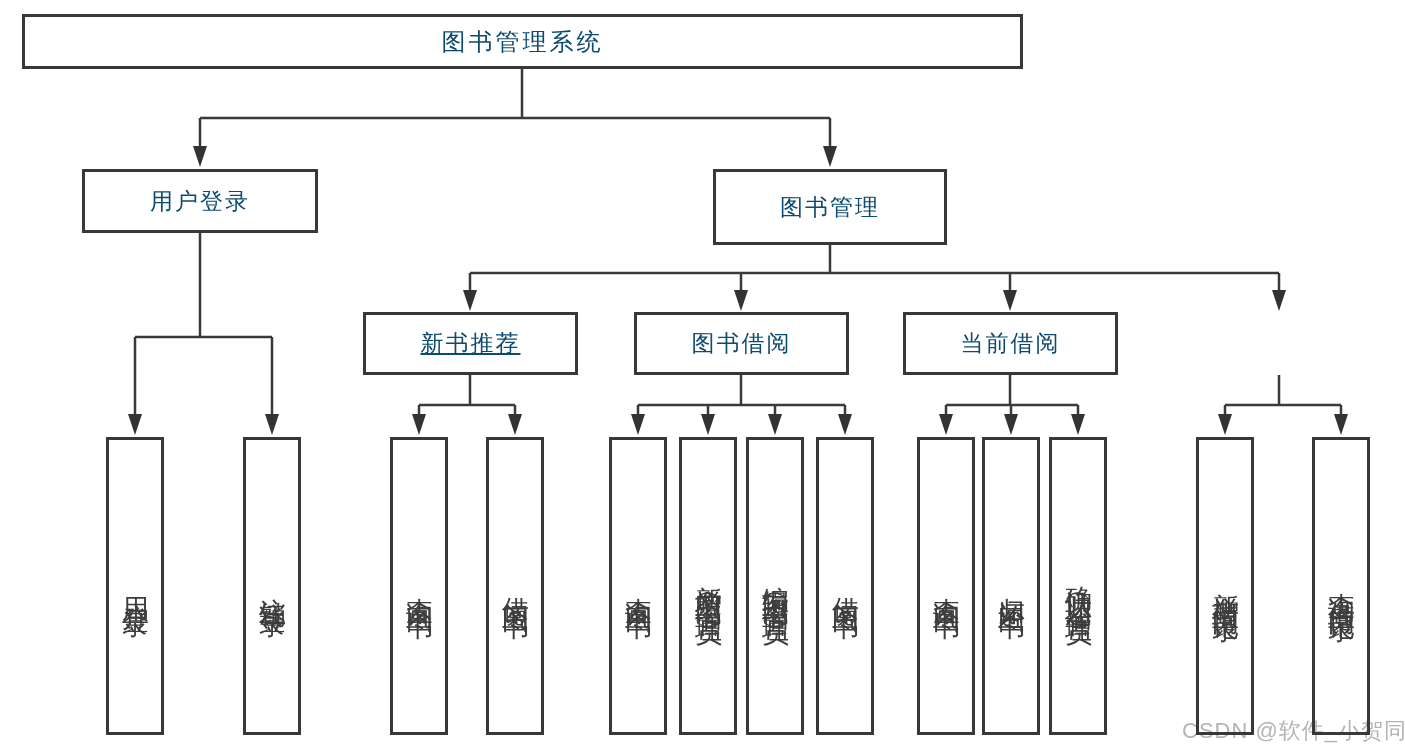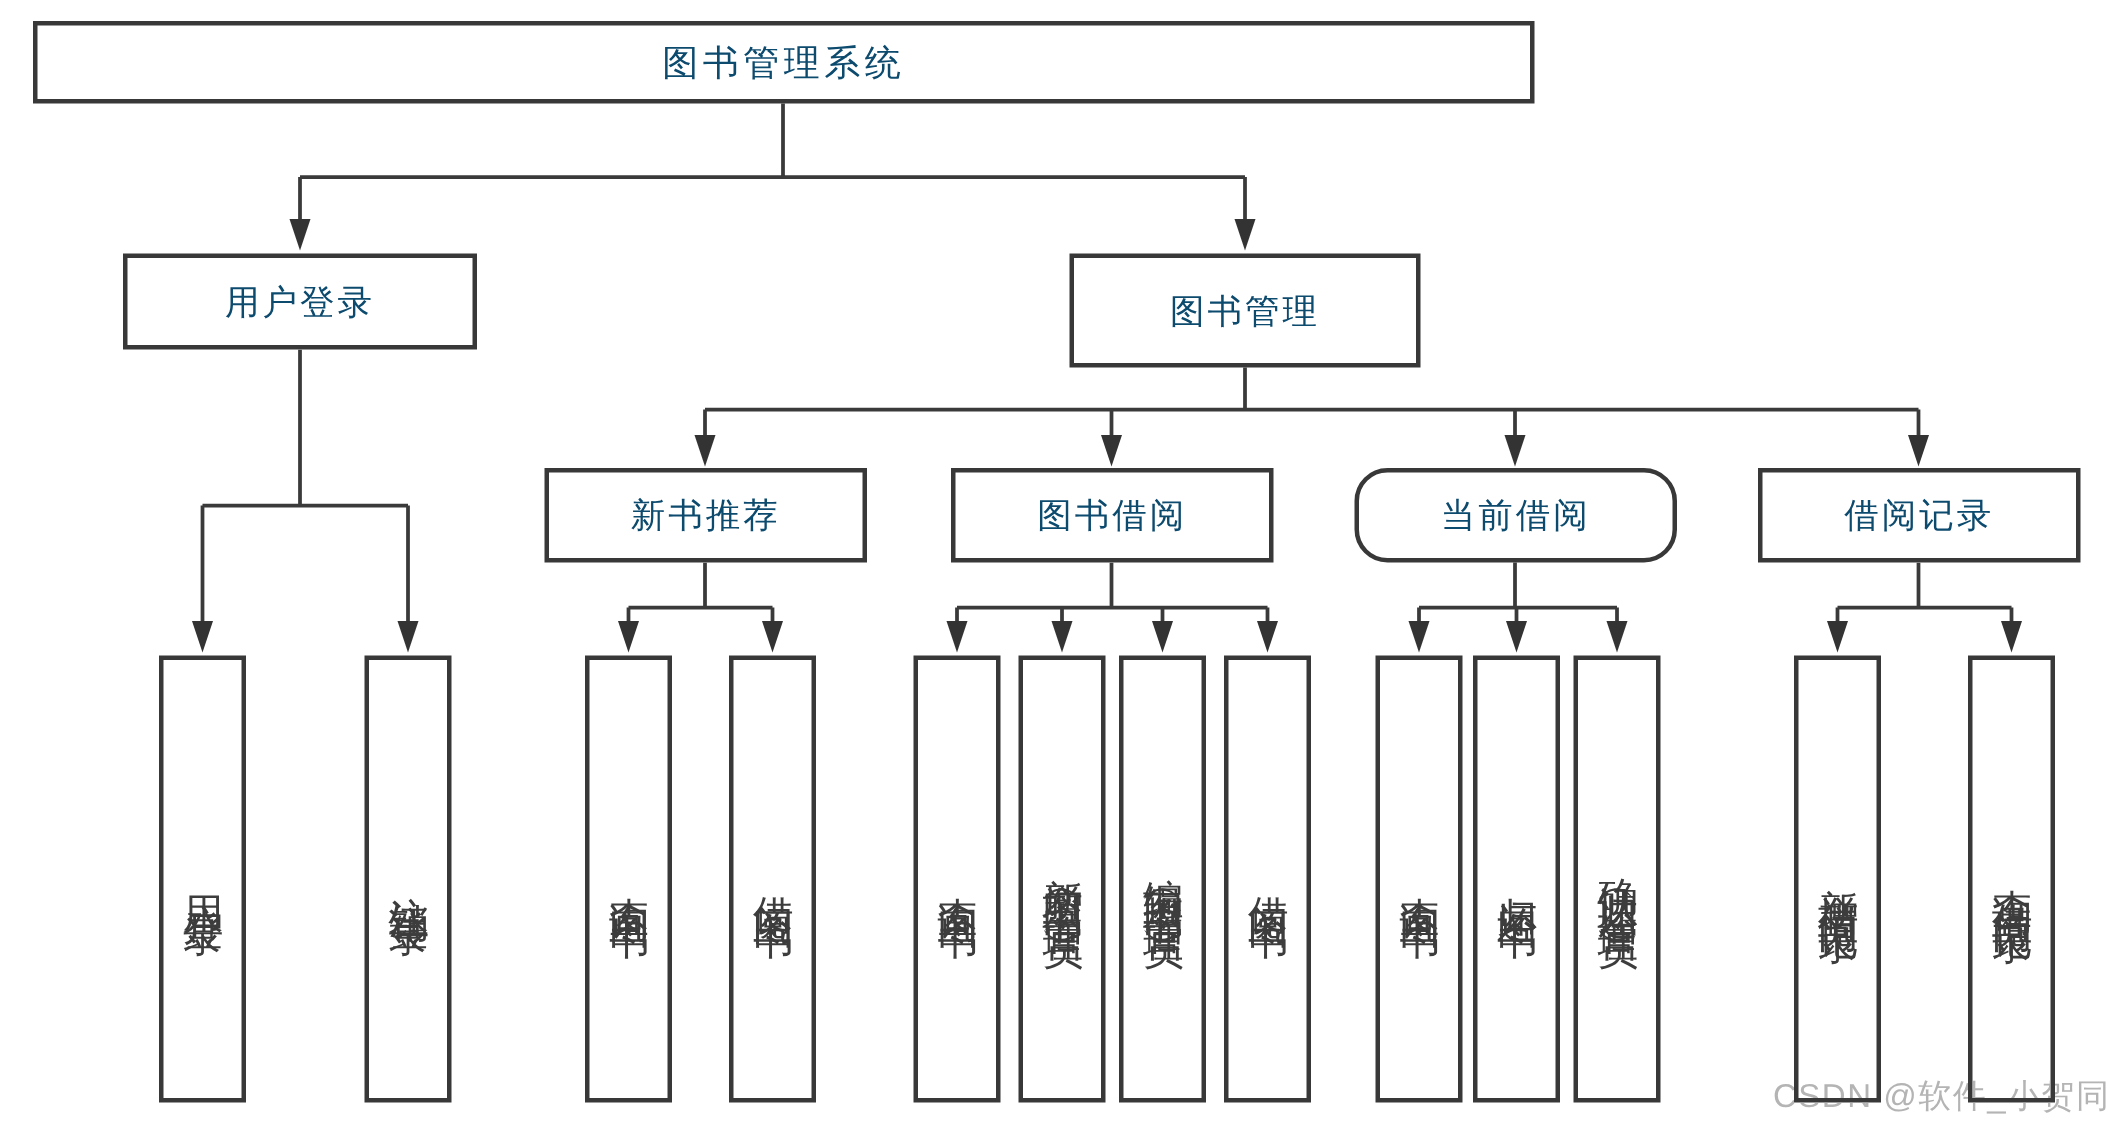--- a/index.html
+++ b/index.html
@@ -30,23 +30,23 @@
     justify-content: center;
     color: #0c4a6e;
     z-index: 2;
     white-space: nowrap;
   }
   .root-box { left: 22px; top: 14px; width: 1001px; height: 55px; font-size: 24px; letter-spacing: 3px; }
   .l2-box, .l3-box { font-size: 23px; letter-spacing: 2px; }
   .l2-user   { left: 82px;  top: 169px; width: 236px; height: 64px; }
   .l2-book   { left: 713px; top: 169px; width: 234px; height: 76px; }
   .l3-box    { top: 312px; height: 63px; width: 215px; }
-  .l3-recommend { left: 363px; }
+  .l3-recommend { left: 363px; text-decoration: underline; }
   .l3-borrow    { left: 634px; }
-  .l3-current   { left: 903px; border-radius: 22px; }
+  .l3-current   { left: 903px; }
   .l3-records   { left: 1172px; }
 
   .leaf {
     position: absolute;
     top: 437px;
     width: 58px;
     height: 298px;
     border: 3px solid #383838;
     background: #ffffff;
     display: flex;
@@ -142,21 +142,20 @@
   </svg>
 
   <div class="hbox root-box">图书管理系统</div>
 
   <div class="hbox l2-box l2-user">用户登录</div>
   <div class="hbox l2-box l2-book">图书管理</div>
 
   <div class="hbox l3-box l3-recommend">新书推荐</div>
   <div class="hbox l3-box l3-borrow">图书借阅</div>
   <div class="hbox l3-box l3-current">当前借阅</div>
-  <div class="hbox l3-box l3-records">借阅记录</div>
 
   <div class="leaf leaf-1">用户登录</div>
   <div class="leaf leaf-2">注销登录</div>
 
   <div class="leaf leaf-3">查询图书</div>
   <div class="leaf leaf-4">借阅图书</div>
 
   <div class="leaf leaf-5">查询图书</div>
   <div class="leaf leaf-6">新增图书（管理员）</div>
   <div class="leaf leaf-7">编辑图书（管理员）</div>

